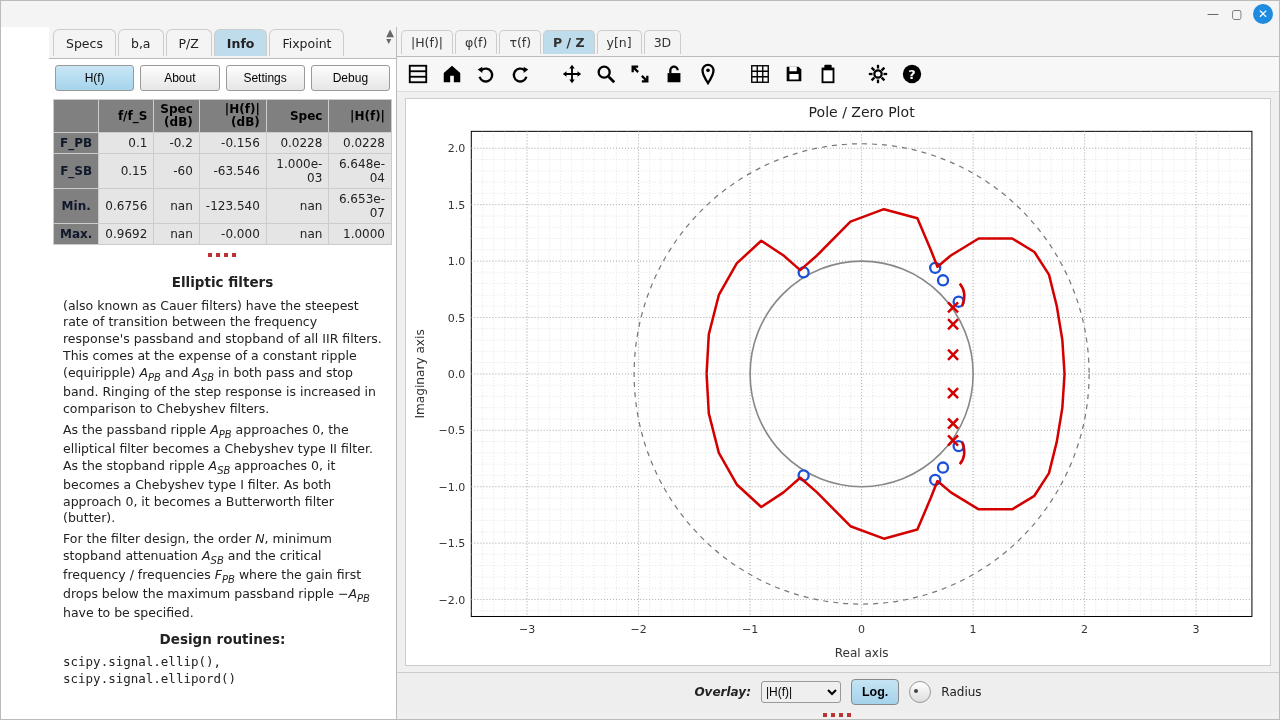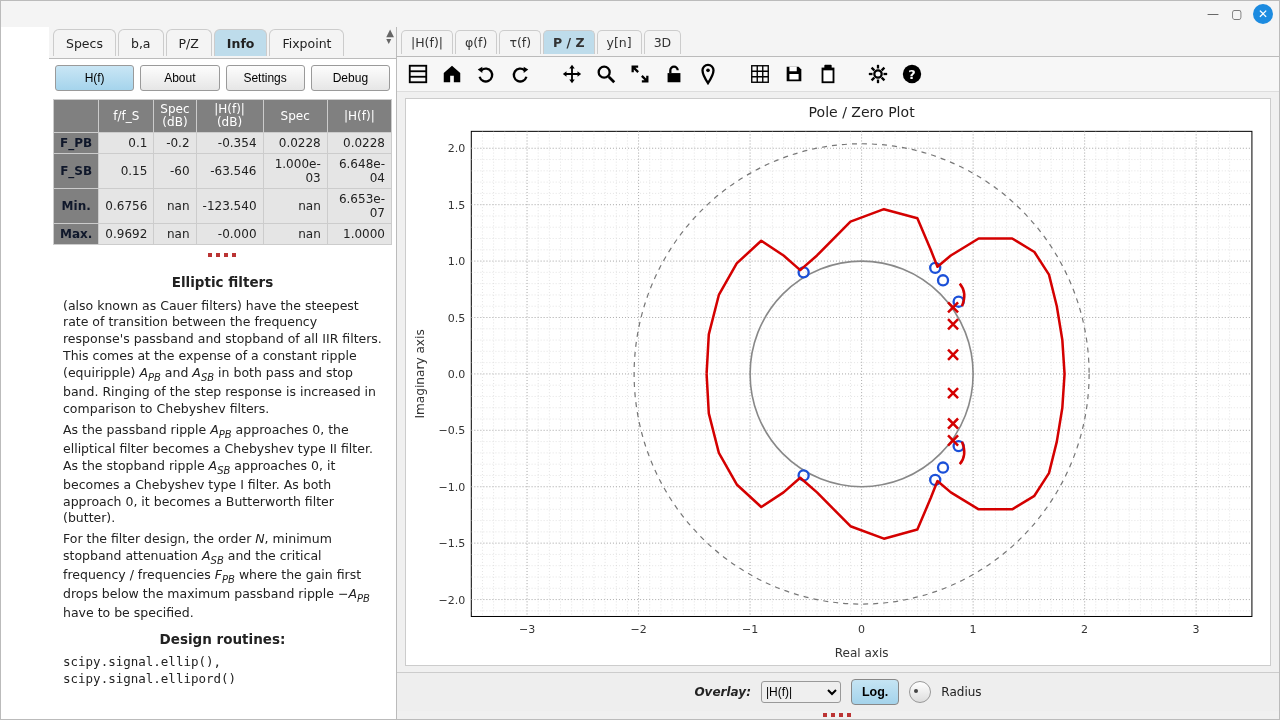--- a/index.html
+++ b/index.html
@@ -16,21 +16,21 @@
   .ltab{padding:6px 12px;border:1px solid #ccc;border-bottom:none;background:#f4f4f4;margin-right:2px;border-radius:6px 6px 0 0;font-size:12.5px;cursor:pointer;height:27px;display:flex;align-items:center;}
   .ltab.active{background:#bedceb;font-weight:700;}
   .lscroll{overflow-y:auto;flex:1;}
   .lscroll::-webkit-scrollbar{width:12px;}
   .lscroll::-webkit-scrollbar-thumb{background:#c0c0c0;border-radius:3px;}
   .butrow{display:flex;gap:6px;padding:6px;}
   .butrow button{flex:1;height:26px;border:1px solid #9a9a9a;border-radius:3px;background:linear-gradient(#fdfdfd,#e6e6e6);font-size:12px;}
   .butrow button.active{background:linear-gradient(#c9e6f5,#a5d4ec);}
   table.spec{border-collapse:collapse;width:calc(100% - 8px);margin:2px 4px 6px 4px;}
   table.spec th,table.spec td{border:1px solid #ccc;padding:3px 6px;font-size:12px;}
-  table.spec th{background:#808080;color:#ffffff;font-weight:400;text-align:center;line-height:1.1;}
+  table.spec th{background:#808080;color:#000000;font-weight:700;text-align:right;line-height:1.1;}
   table.spec td.rowh{background:#808080;color:#0f172a;font-weight:700;text-align:center;}
   table.spec td{background:#e5e5e5;text-align:right;}
   .splitter-h{height:8px;display:flex;align-items:center;justify-content:center;}
   .splitter-h::before{content:"";width:30px;height:4px;background:repeating-linear-gradient(90deg,#b33 0 4px,#0000 4px 8px);}
   .docs{padding:6px 14px 12px 14px;font-size:12.5px;line-height:1.35;}
   .docs h3{margin:8px 0 6px 0;font-size:13.5px;text-align:center;}
   .docs p{margin:4px 0;}
   .sub{font-size:10px;vertical-align:sub;font-style:italic;}
   .mono{font-family:monospace;}
 
@@ -98,21 +98,21 @@
 (dB)</th>
           <th style="white-space:pre-line">|H(f)|
 (dB)</th>
           <th>Spec</th>
           <th>|H(f)|</th>
         </tr>
         <tr>
           <td class="rowh">F_PB</td>
           <td>0.1</td>
           <td>-0.2</td>
-          <td>-0.354</td>
+          <td>-0.156</td>
           <td>0.0228</td>
           <td>0.0228</td>
         </tr>
         <tr>
           <td class="rowh">F_SB</td>
           <td>0.15</td>
           <td>-60</td>
           <td>-63.546</td>
           <td>1.000e-03</td>
           <td>6.648e-04</td>

